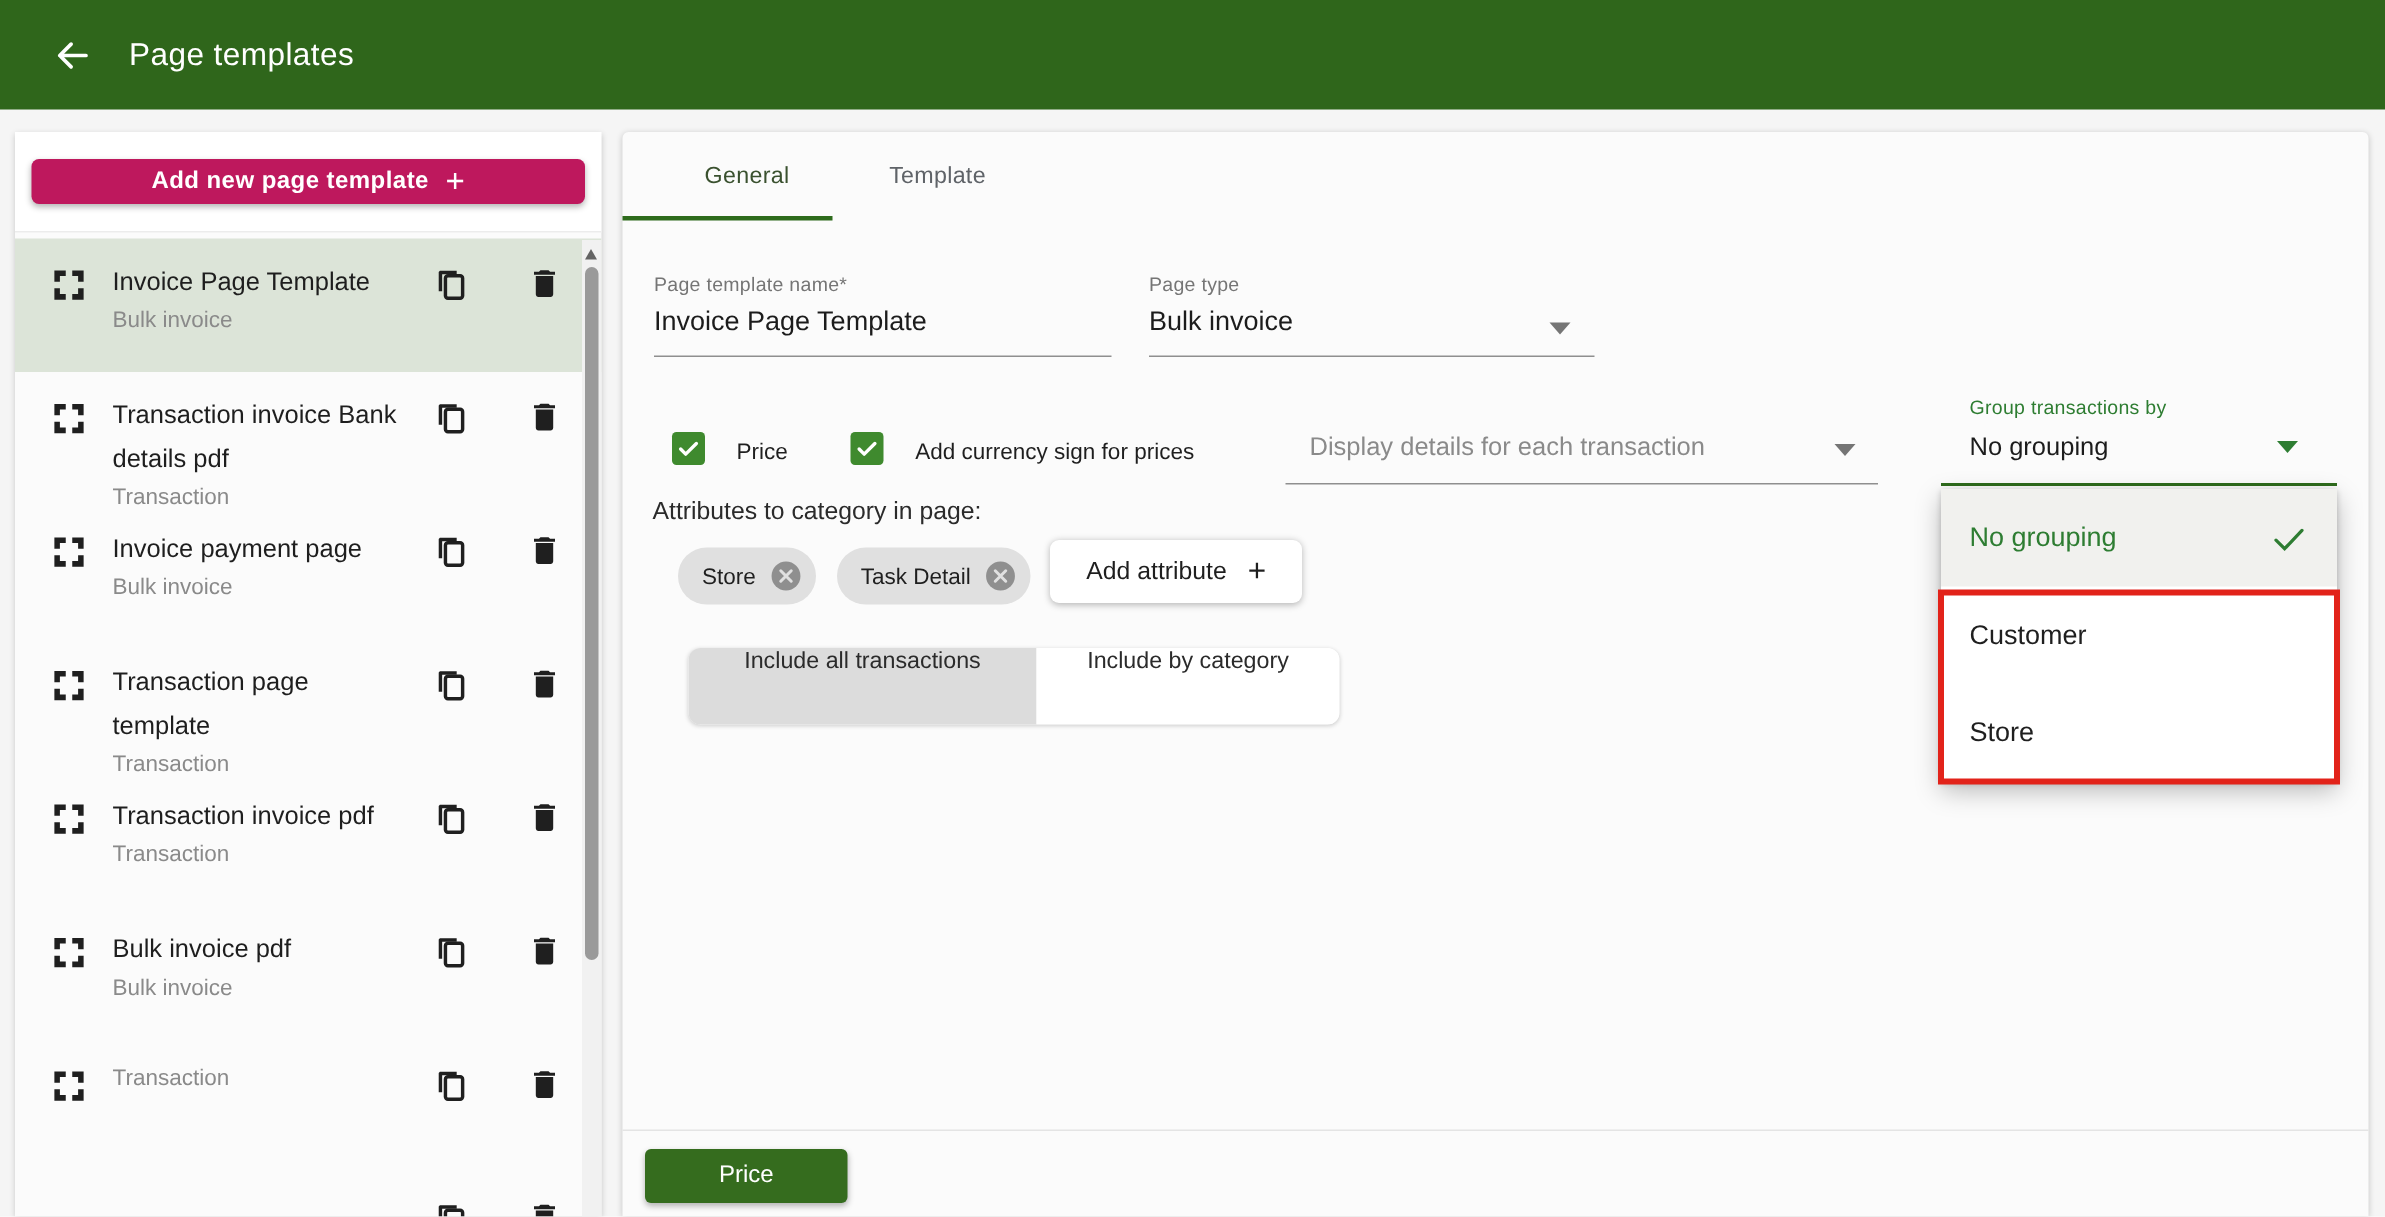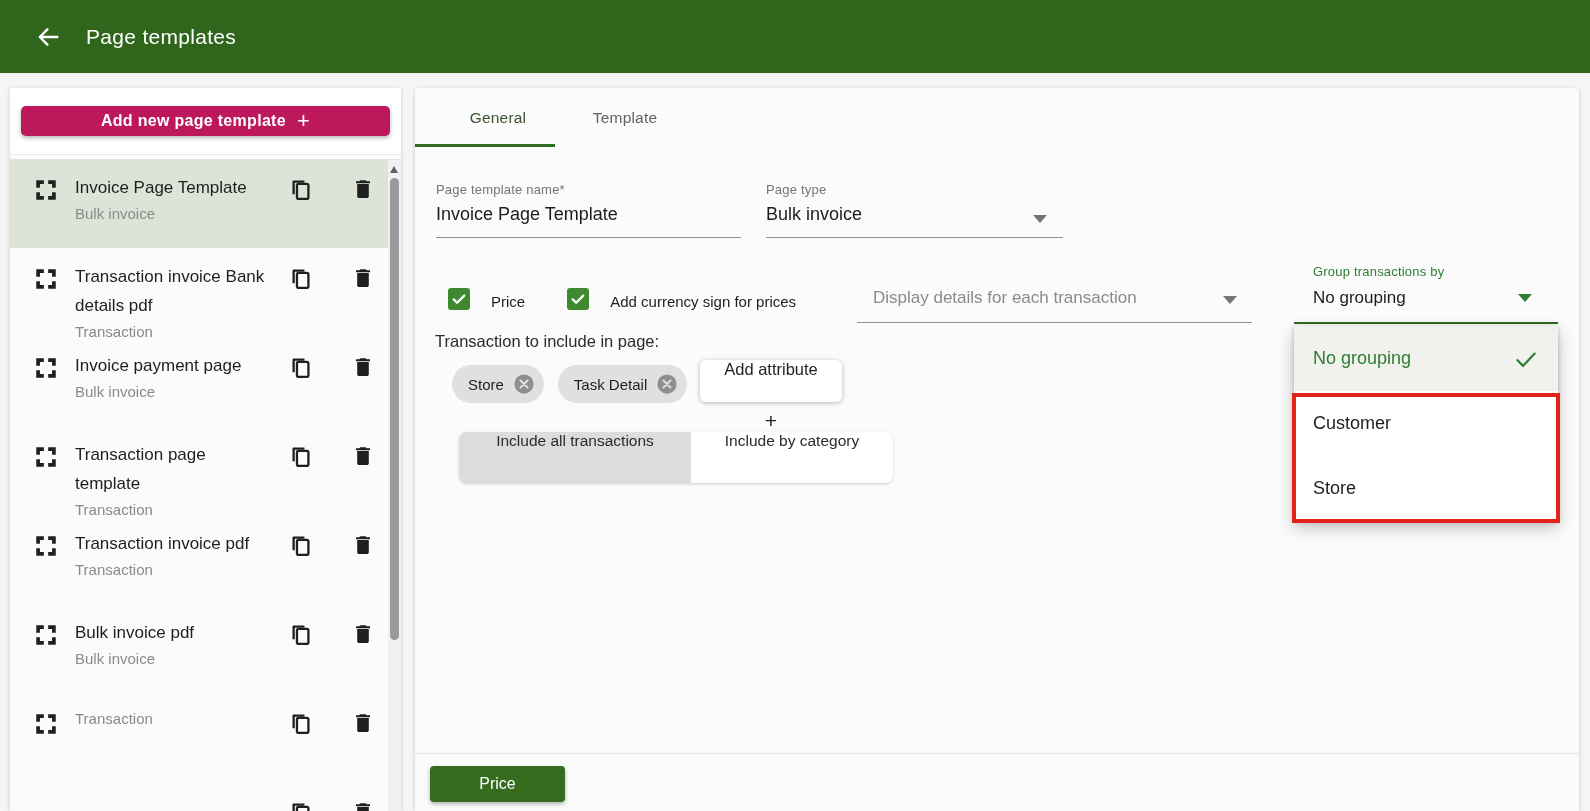--- a/index.html
+++ b/index.html
@@ -86,22 +86,22 @@
   .attr-heading { position:absolute; left:20px; top:244px; font-size:16.5px; color:#2b2b2b; }
   .chips-row { position:absolute; left:37px; top:272px; display:flex; align-items:flex-start; }
   .chip { margin-top:5px; height:38px; border-radius:19px; background:#e0e0e0;
           display:flex; align-items:center; gap:9px; padding:0 9px 0 16px; }
   .chip + .chip { margin-left:14px; }
   .chip .ctext { font-size:15px; color:#1f1f1f; }
   .chip-x { background:none; border:none; cursor:pointer; width:22px; height:22px; padding:0;
             display:flex; align-items:center; justify-content:center; }
   .add-attr { margin-left:13px; height:42px; background:#fff; border:none; border-radius:6px;
               box-shadow:0 1px 5px rgba(0,0,0,.28); padding:0 24px; font-family:inherit;
-              font-size:16.5px; color:#1f1f1f; display:flex; align-items:center; gap:30px;
-              cursor:pointer;flex-direction:column; }
+              font-size:16.5px; color:#1f1f1f; display:flex; align-items:center; gap:14px;
+              cursor:pointer; }
   .add-attr .plus { font-size:21px; color:#1f1f1f; }
 
   .toggle { position:absolute; left:44px; top:344px; height:51px; display:flex;
             border-radius:8px; overflow:hidden; box-shadow:0 1px 3px rgba(0,0,0,.18); }
   .seg { display:flex; align-items:flex-start; justify-content:center; font-size:15.5px;
          color:#2b2b2b; cursor:pointer; background:#fff; }
   .seg.on { background:#dcdcdc; }
   .seg1 { width:232px; } .seg2 { width:202px; }
 
   .footer-line { position:absolute; left:0; right:0; top:665px; height:1px; background:#e4e4e4; }
@@ -370,21 +370,21 @@
       <span class="caret"></span>
     </div>
 
     <div class="group-select">
       <div class="f-label">Group transactions by</div>
       <div class="val">No grouping</div>
       <span class="caret"></span>
       <div class="uline"></div>
     </div>
 
-    <div class="attr-heading">Transaction to include in page:</div>
+    <div class="attr-heading">Attributes to category in page:</div>
 
     <div class="chips-row">
       <div class="chip">
         <span class="ctext">Store</span>
         <button class="chip-x">
           <svg width="22" height="22">
               <use href="#i-chip-x"></use>
             </svg>
         </button>
       </div>

